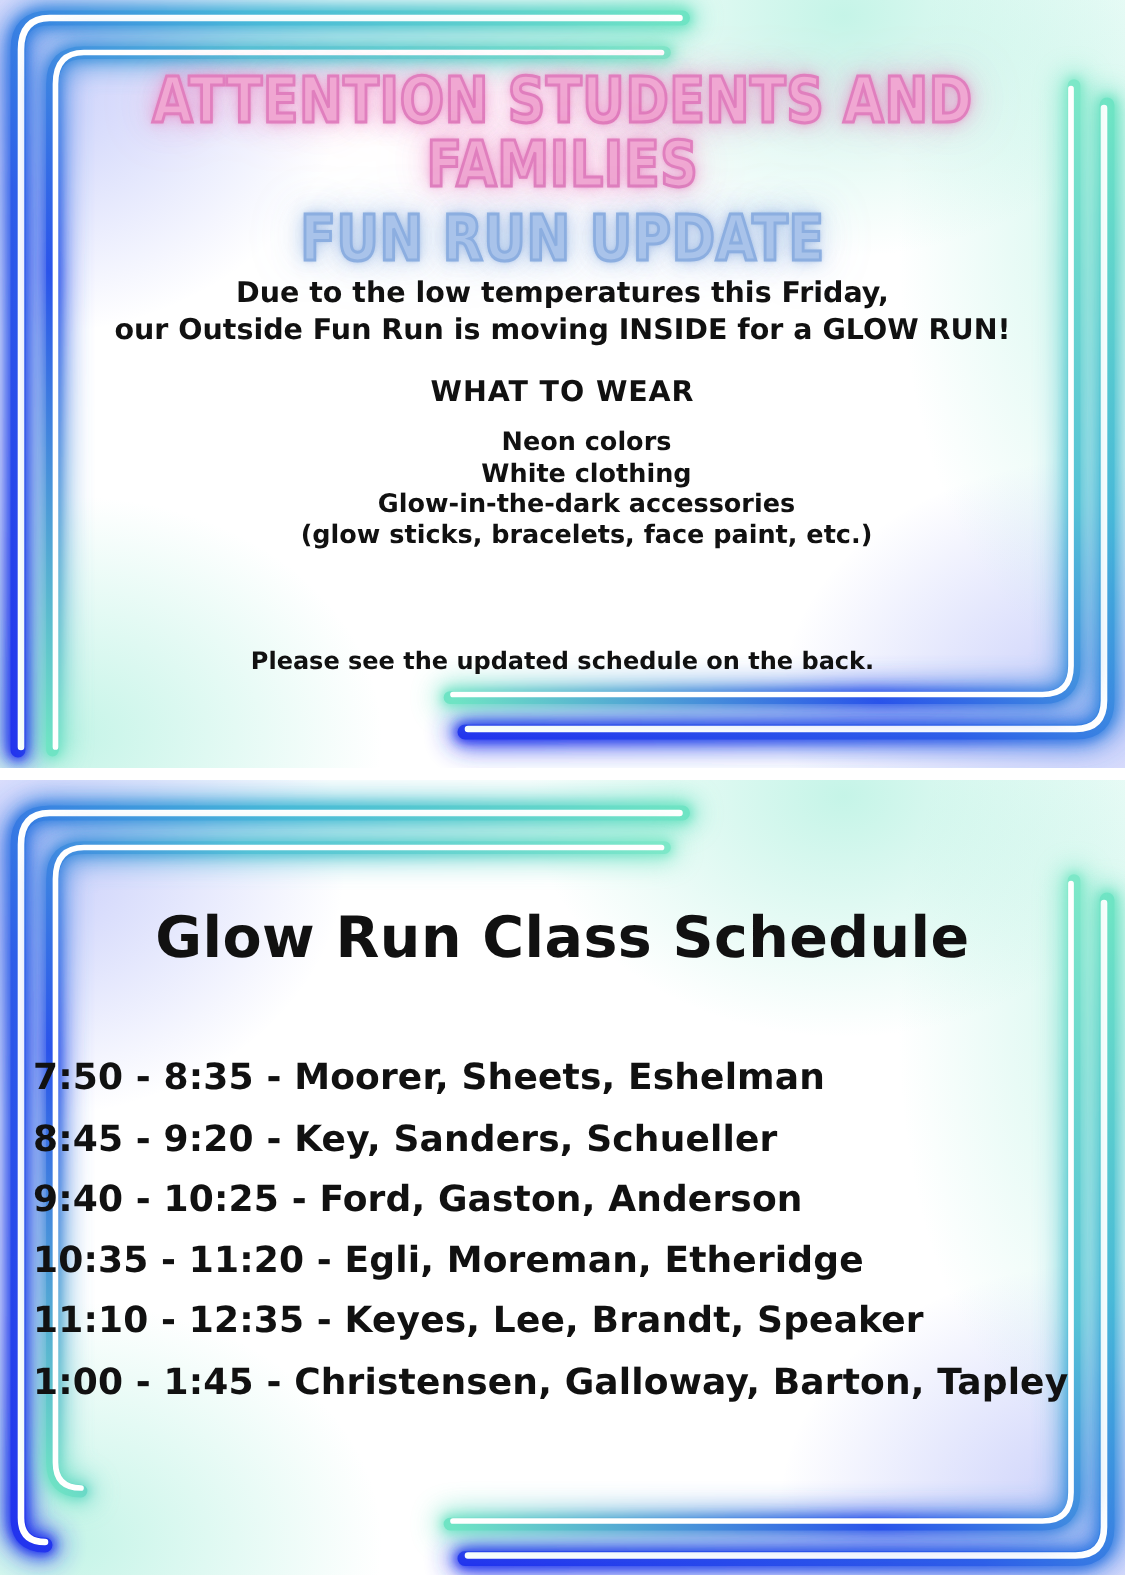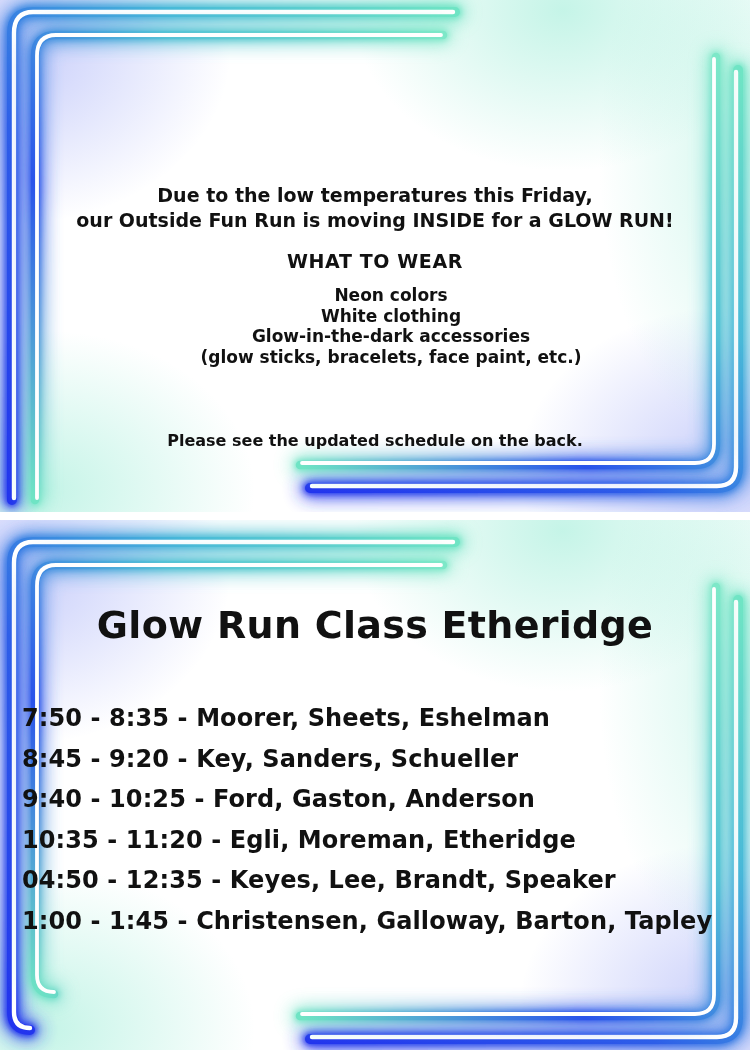--- a/index.html
+++ b/index.html
@@ -200,20 +200,24 @@
       <g>
         <path d="M 716 57 L 716 444 Q 716 465 695 465 L 300 465" fill="none" stroke="url(#gradB1)" stroke-width="18" stroke-linecap="round" filter="url(#blurBig1)" opacity="0.80"></path>
         <path d="M 716 57 L 716 444 Q 716 465 695 465 L 300 465" fill="none" stroke="url(#gradB1)" stroke-width="11" stroke-linecap="round" filter="url(#blurMid1)"></path>
         <path d="M 716 57 L 716 444 Q 716 465 695 465 L 300 465" fill="none" stroke="url(#gradB1)" stroke-width="8.5" stroke-linecap="round"></path>
         <path d="M 714 59 L 714 444 Q 714 463 695 463 L 302 463" fill="none" stroke="#ffffff" stroke-width="3.8" stroke-linecap="round"></path>
       </g>
     </svg>
 
     <div class="panel-content">
 
+      <div class="headline-wrap">
+        <span class="headline line1">ATTENTION STUDENTS AND FAMILIES</span>
+        <span class="headline line2">FUN RUN UPDATE</span>
+      </div>
 
       <div class="comic body-block" id="intro">
         <div>Due to the low temperatures this Friday,</div>
         <div>our Outside Fun Run is moving INSIDE for a GLOW RUN!</div>
       </div>
 
       <div class="comic body-block" id="wear-head">WHAT TO WEAR</div>
 
       <div class="comic body-block" id="wear-list">
         <div>Neon colors</div>
@@ -278,25 +282,25 @@
       <g>
         <path d="M 716 67 L 716 475 Q 716 496 695 496 L 300 496" fill="none" stroke="url(#gradB2)" stroke-width="18" stroke-linecap="round" filter="url(#blurBig2)" opacity="0.80"></path>
         <path d="M 716 67 L 716 475 Q 716 496 695 496 L 300 496" fill="none" stroke="url(#gradB2)" stroke-width="11" stroke-linecap="round" filter="url(#blurMid2)"></path>
         <path d="M 716 67 L 716 475 Q 716 496 695 496 L 300 496" fill="none" stroke="url(#gradB2)" stroke-width="8.5" stroke-linecap="round"></path>
         <path d="M 714 69 L 714 475 Q 714 494 695 494 L 302 494" fill="none" stroke="#ffffff" stroke-width="3.8" stroke-linecap="round"></path>
       </g>
     </svg>
   </div>
 
   <div class="panel-content" style="z-index:4;">
-    <div class="comic" id="sched-title">Glow Run Class Etheridge</div>
+    <div class="comic" id="sched-title">Glow Run Class Schedule</div>
 
     <div class="comic" id="sched-list">
       <div class="sched-row">7:50 - 8:35 - Moorer, Sheets, Eshelman</div>
       <div class="sched-row">8:45 - 9:20 - Key, Sanders, Schueller</div>
       <div class="sched-row">9:40 - 10:25 - Ford, Gaston, Anderson</div>
       <div class="sched-row">10:35 - 11:20 - Egli, Moreman, Etheridge</div>
-      <div class="sched-row">04:50 - 12:35 - Keyes, Lee, Brandt, Speaker</div>
+      <div class="sched-row">11:10 - 12:35 - Keyes, Lee, Brandt, Speaker</div>
       <div class="sched-row">1:00 - 1:45 - Christensen, Galloway, Barton, Tapley</div>
     </div>
   </div>
 
 </div>
 
 </body></html>

